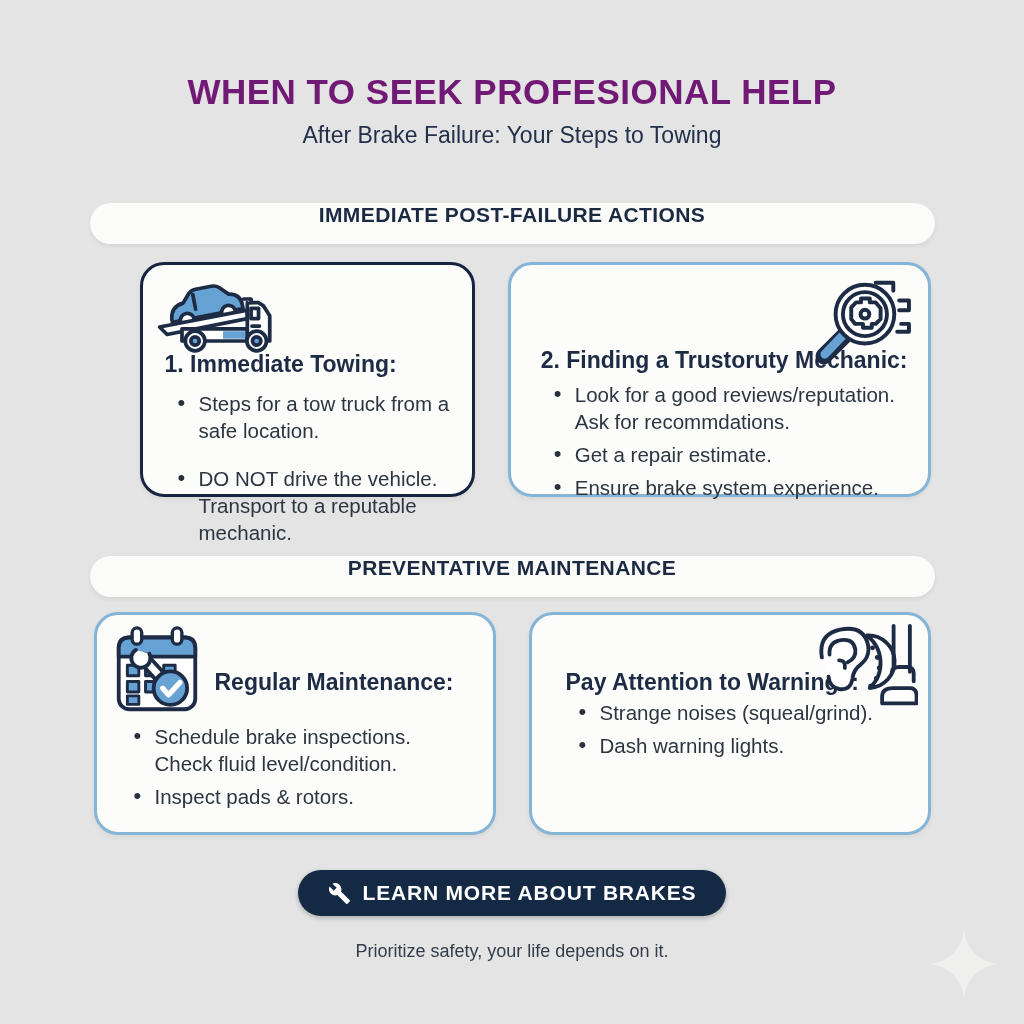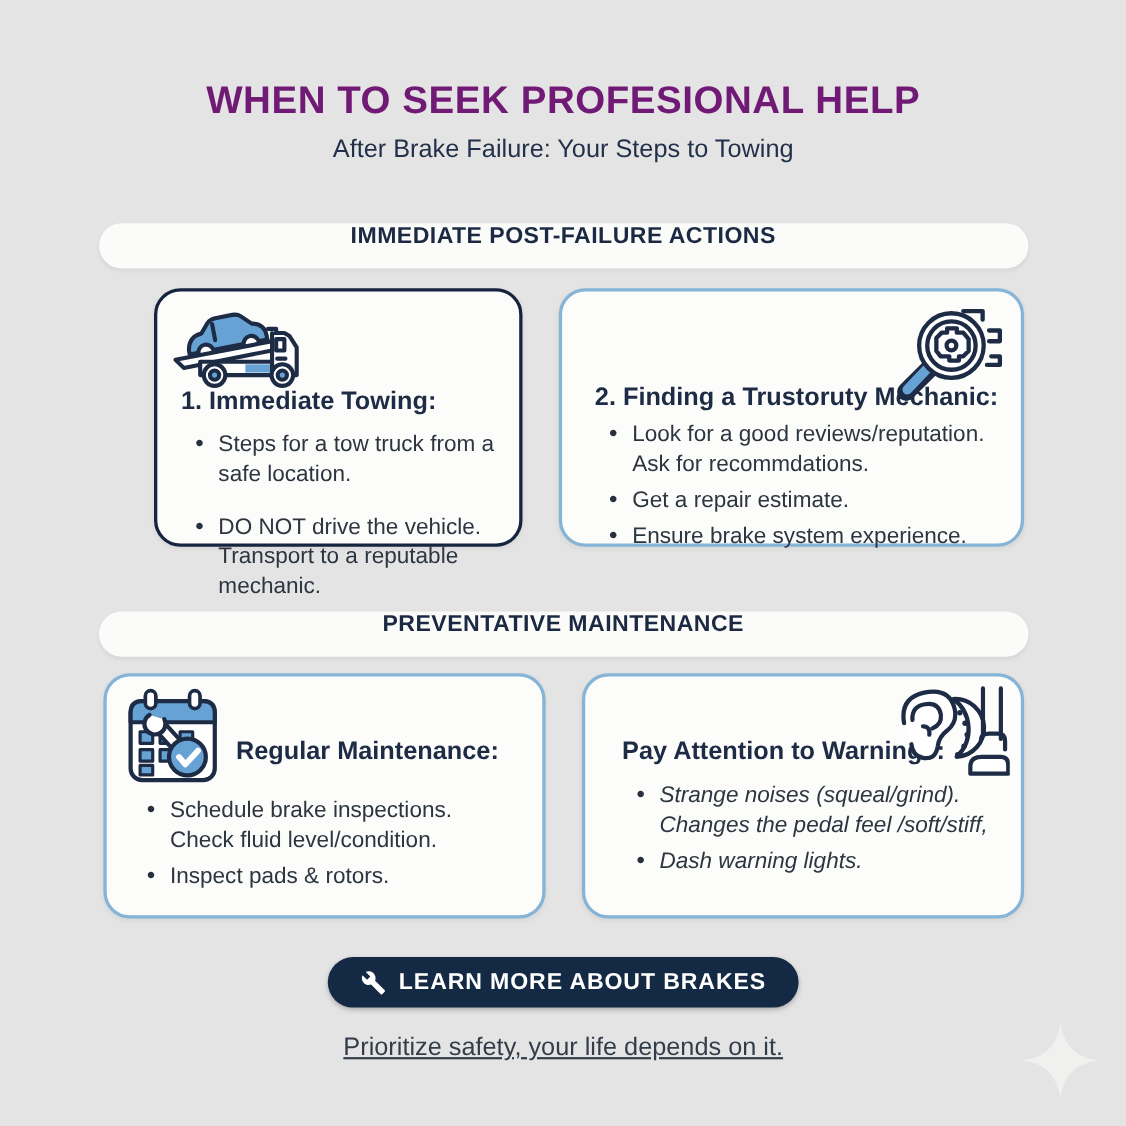--- a/index.html
+++ b/index.html
@@ -108,21 +108,21 @@
   .card--mechanic .card-icon { right: 14px; top: 10px; }
   .card--mechanic .card-title { margin: 80px 0 6px 10px; }
   .card--mechanic ul { margin-left: 18px; }
 
   .card--regular .card-icon { left: 16px; top: 10px; }
   .card--regular .card-title { margin: 52px 0 0 98px; }
   .card--regular ul { margin-left: 12px; margin-top: 26px; }
 
   .card--warnings .card-icon { right: 10px; top: 8px; }
   .card--warnings .card-title { margin: 52px 0 0 14px; }
-  .card--warnings ul { margin-left: 22px; margin-top: 12px; font-style: italic; }
+  .card--warnings ul { margin-left: 22px; margin-top: 2px; }
 
   
   .cta-wrap { display: flex; justify-content: center; margin-top: 35px; }
   .cta-button {
     height: 46px;
     min-width: 398px;
     background: #142a44;
     border: none;
     border-radius: 23px;
     color: #ffffff;
@@ -135,24 +135,23 @@
     justify-content: space-between;
     gap: 12px;
     padding: 0 30px;
     cursor: pointer;
     box-shadow: 0 2px 5px rgba(0,0,0,0.25);
   }
 
   .footer-text {
     text-align: center;
     margin-top: 20px;
-    font-size: 23px;
+    font-size: 18px;
     color: #333d49;
     line-height: 30px;
-    text-decoration: underline;
   }
 
   .sparkle {
     position: absolute;
     right: 24px;
     bottom: 24px;
     width: 72px;
     height: 72px;
     opacity: 0.9;
   }
@@ -297,21 +296,20 @@
             <path d="M88 3 v44 M105 3 v48" fill="none"></path>
             <path d="M86 52 q0 -6 8 -6 h8 q7 0 7 7 v8" fill="none"></path>
             <path d="M76 77 q0 -9 11 -9 h18 q7 0 7 8 v8 h-36 z" fill="#ffffff"></path>
           </g>
         </svg>
       </span>
       <div class="card-title">Pay Attention to Warnings:</div>
       <ul>
           <li>
             <div>Strange noises (squeal/grind).</div>
-            <div>Changes the pedal feel /soft/stiff,</div>
           </li>
           <li>
             <div>Dash warning lights.</div>
           </li>
         </ul>
     </div>
   </div>
 
   <div class="cta-wrap">
     <button class="cta-button">

